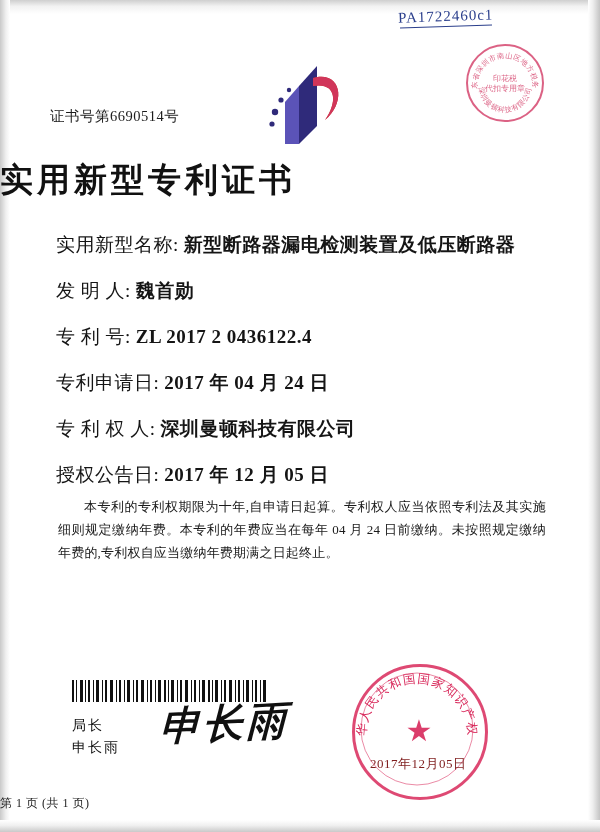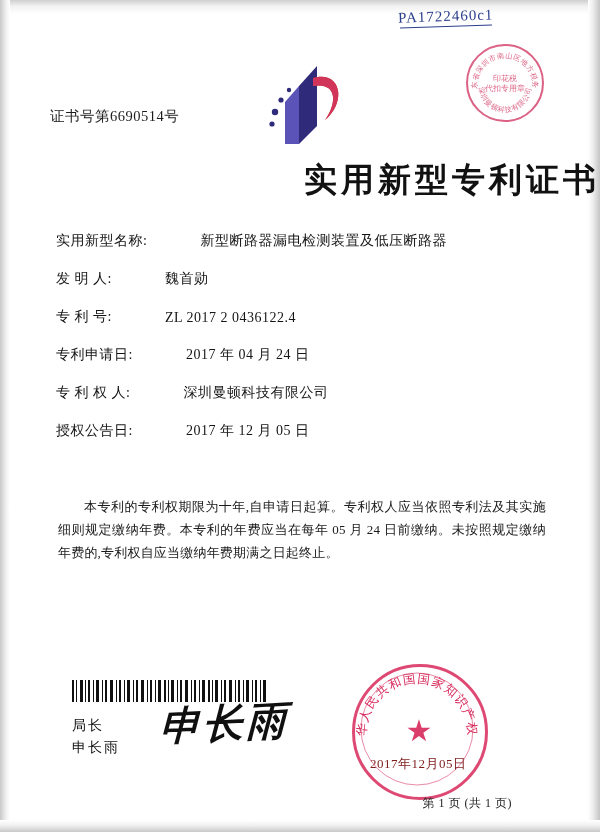--- a/index.html
+++ b/index.html
@@ -97,49 +97,49 @@
     position: absolute;
     left: 255px; top: 56px;
     width: 92px; height: 96px;
   }
 
   
   .doc-title {
     position: absolute;
     left: 0; top: 158px;
     width: 600px;
-    text-align: right;
+    text-align: left;
     font-family: "DejaVu Sans", sans-serif;
     font-weight: bold;
     font-size: 33px;
     letter-spacing: 4px;
     color: #111;
   }
 
   
   .fields {
     position: absolute;
     left: 56px; top: 232px;
     width: 500px;
   }
   .field-row {
     display: flex;
-    align-items: flex-end;
+    align-items: center;
     margin-bottom: 20px;
-    font-size: 14px;
+    font-size: 19px;
     color: #151515;
-    gap: 48px;
   }
   .field-row .f-label {
     white-space: nowrap;
     letter-spacing: .5px;
   }
   .field-row .f-value {
     margin-left: 5px;
     letter-spacing: .5px;
+    font-weight: bold;
   }
   .row-name { margin-left: 4px; }
   .row-spaced { letter-spacing: 3.5px; }
 
   
   .body-text {
     position: absolute;
     left: 58px; top: 495px;
     width: 488px;
     font-size: 13px;
@@ -217,21 +217,21 @@
     font-size: 13px;
     color: #7f1d1d;
     letter-spacing: .5px;
   }
 
   
   .footer {
     position: absolute;
     left: 0; top: 795px;
     width: 512px;
-    text-align: right;
+    text-align: left;
     font-size: 12px;
     color: #222;
     letter-spacing: .5px;
   }
 </style>
 </head>
 <body>
 
 <div class="page">
 
@@ -296,21 +296,21 @@
       <span class="f-label">专 利 权 人:</span>
       <span class="f-value">深圳曼顿科技有限公司</span>
     </div>
     <div class="field-row">
       <span class="f-label">授权公告日:</span>
       <span class="f-value">2017 年 12 月 05 日</span>
     </div>
   </div>
 
   <div class="body-text">
-    <p>本专利的专利权期限为十年,自申请日起算。专利权人应当依照专利法及其实施细则规定缴纳年费。本专利的年费应当在每年 05 月 24 日前缴纳。未按照规定缴纳年费的,专利权自应当缴纳年费期满之日起终止。</p>
+    <p>本专利的专利权期限为十年,自申请日起算。专利权人应当依照专利法及其实施细则规定缴纳年费。本专利的年费应当在每年 04 月 24 日前缴纳。未按照规定缴纳年费的,专利权自应当缴纳年费期满之日起终止。</p>
   </div>
 
   <svg class="barcode" viewBox="0 0 196 22" preserveAspectRatio="none">
     <g fill="#111">
       <rect x="0" y="0" width="2" height="22"></rect>
       <rect x="4" y="0" width="1" height="22"></rect>
       <rect x="8" y="0" width="3" height="22"></rect>
       <rect x="13" y="0" width="1" height="22"></rect>
       <rect x="16" y="0" width="2" height="22"></rect>
       <rect x="21" y="0" width="1" height="22"></rect>

